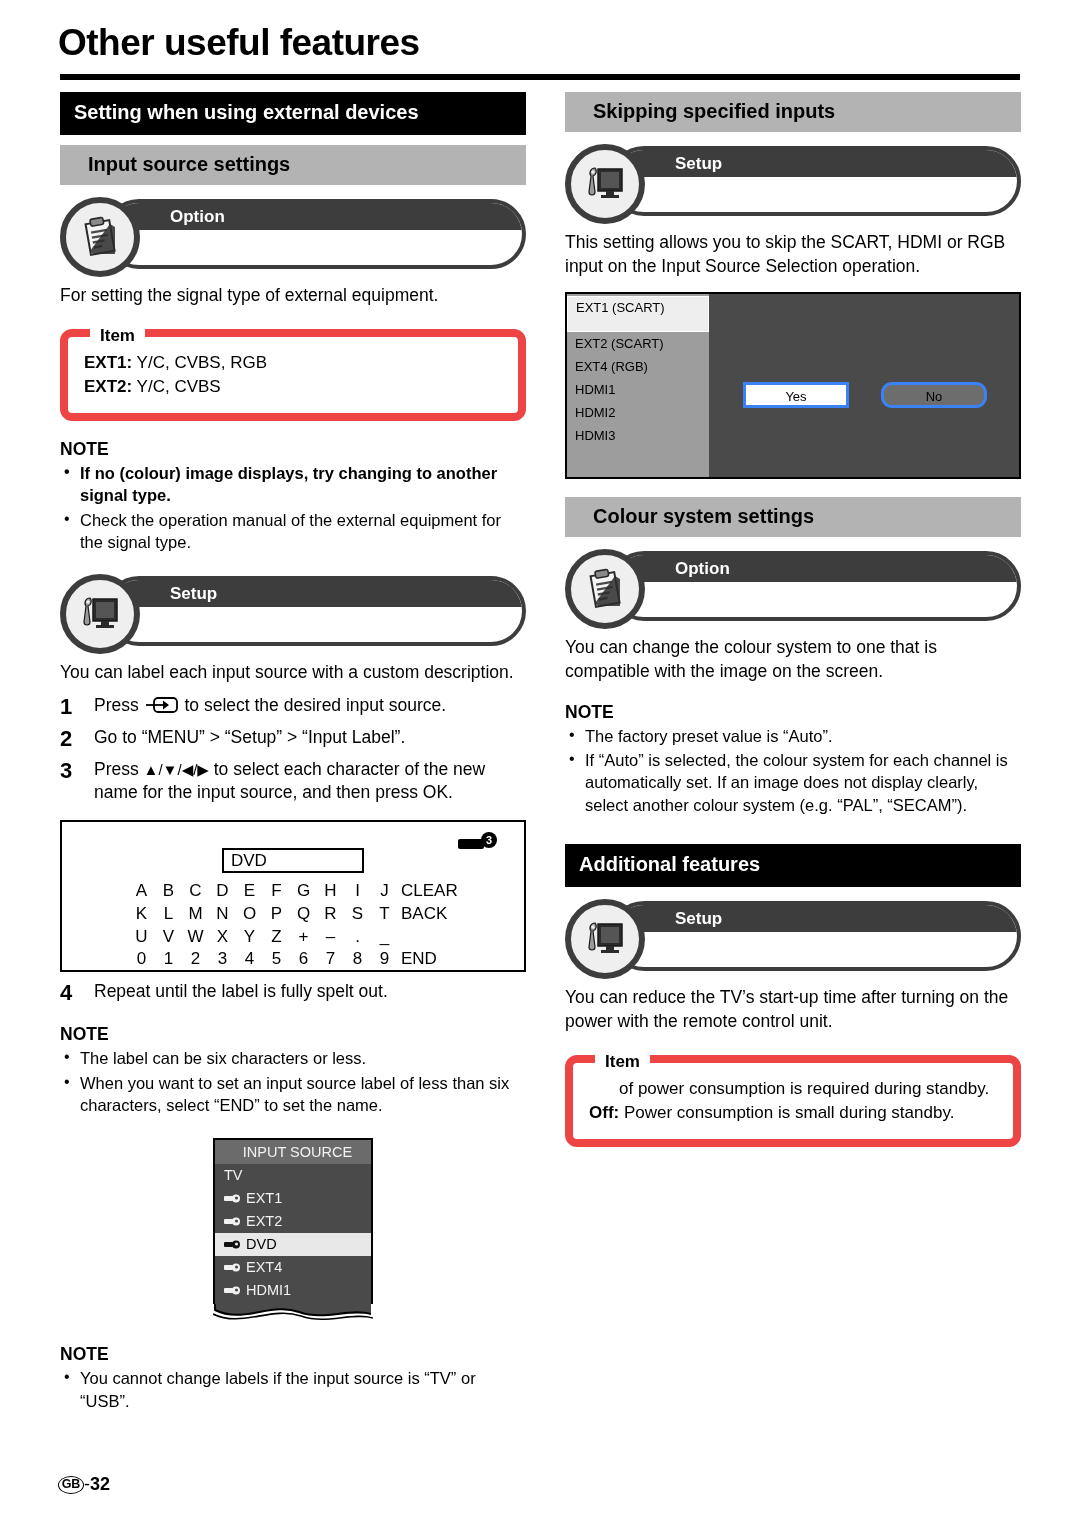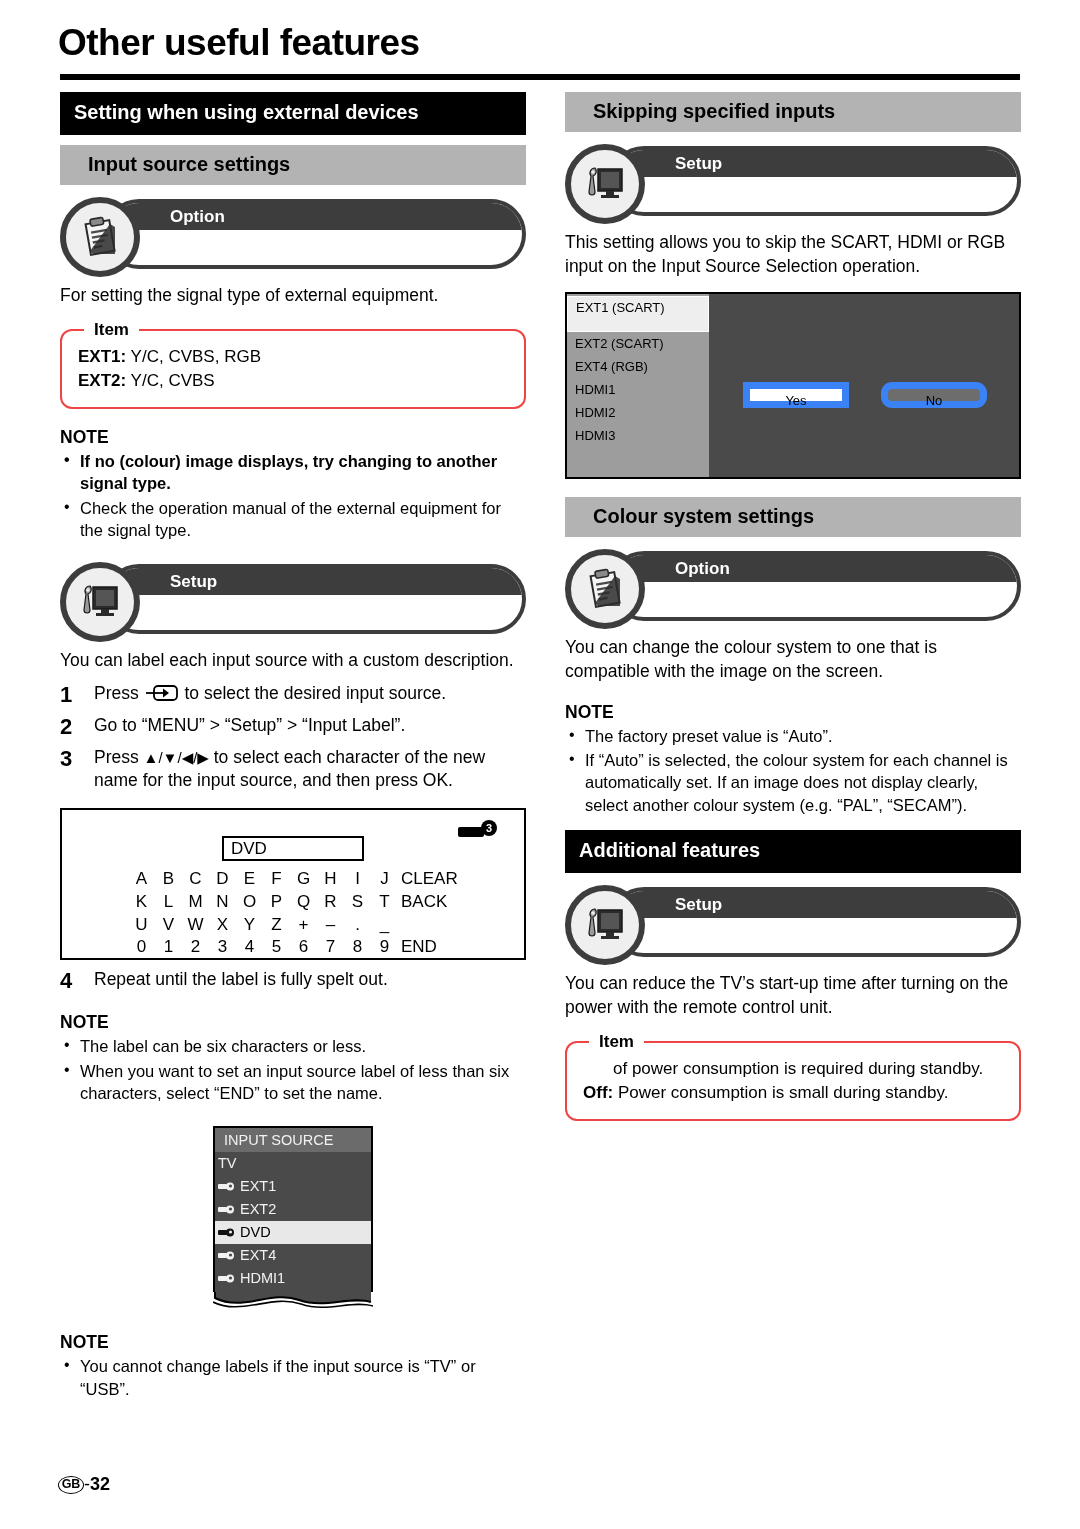--- a/index.html
+++ b/index.html
@@ -76,21 +76,21 @@
 
   
   .para {
     font-size: 17.5px; line-height: 1.38;
     margin-top: 12px;
   }
 
   
   .itembox {
     position: relative;
-    border: 2px solid #ef4444; border-radius: 12px;
+    border: 8px solid #ef4444; border-radius: 12px;
     margin-top: 22px;
     padding: 14px 16px 14px 16px;
   }
   .itembox-label {
     position: absolute; left: 22px; top: -11px;
     background: #fff; padding: 0 10px;
     font-size: 17px; font-weight: bold;
   }
   .itembox .row { font-size: 17px; line-height: 1.42; }
   .itembox .row b { font-weight: bold; }
@@ -164,40 +164,41 @@
     padding-left: 8px;
   }
   .skip-item.sel { background: #eeeeee; border: 1px solid #ffffff; height: 36px; line-height: 22px; }
   .skip-right {
     flex: 1; position: relative;
   }
   .skip-btn {
     position: absolute; top: 88px;
     width: 106px; height: 26px;
     font-size: 13px; text-align: center; line-height: 24px;
-    border: 7px solid #3b82f6;
+    border: 3px solid #3b82f6;
   }
   .skip-btn.yes { left: 34px; background: #ffffff; color: #000; }
   .skip-btn.no  { left: 172px; background: #6d6d6d; color: #000000; border-radius: 11px; }
 
   
   .srcwrap { position: relative; width: 160px; margin: 22px auto 0 auto; }
   .srcmenu {
     background: #4a4a4a; border: 2px solid #000; border-bottom: none;
     padding-bottom: 2px;
+    text-align: center;
   }
   .src-title {
     background: #6b6b6b; color: #f2f2f2;
     font-size: 14.5px; height: 24px; line-height: 24px;
     padding-left: 9px;
   }
   .src-item {
     height: 23px; line-height: 23px;
     font-size: 14.5px; color: #f2f2f2;
-    padding-left: 3px; display: flex; align-items: center;
+    padding-left: 9px; display: flex; align-items: center;
   }
   .src-item.sel { background: #e8e8e8; color: #000; }
   .src-item .plug { margin-right: 5px; display: inline-flex; }
   .src-tear { display: block; }
 
   
   .footer {
     position: absolute; left: 58px; top: 1474px;
     display: flex; align-items: center; gap: 0;
     font-size: 18px; font-weight: bold;
@@ -518,21 +519,21 @@
     </div>
 
     <div class="para">You can change the colour system to one that is compatible with the image on the screen.</div>
 
     <div class="note-head">NOTE</div>
     <ul class="note">
       <li>The factory preset value is “Auto”.</li>
       <li>If “Auto” is selected, the colour system for each channel is automatically set. If an image does not display clearly, select another colour system (e.g. “PAL”, “SECAM”).</li>
     </ul>
 
-    <div class="banner-black" style="margin-top:14px">Additional features</div>
+    <div class="banner-black" style="margin-top:28px">Additional features</div>
 
     <div class="badge">
       <div class="badge-capsule">
         <div class="badge-kind">Setup</div>
         <div class="badge-name">Quick Start</div>
       </div>
       <div class="badge-circle">
         <svg width="46" height="46" viewBox="0 0 46 46">
           <rect x="16" y="8" width="24" height="22" fill="#2b2b2b" stroke="#1a1a1a" stroke-width="1.5"></rect>
           <rect x="19" y="11" width="18" height="16" fill="#555"></rect>

